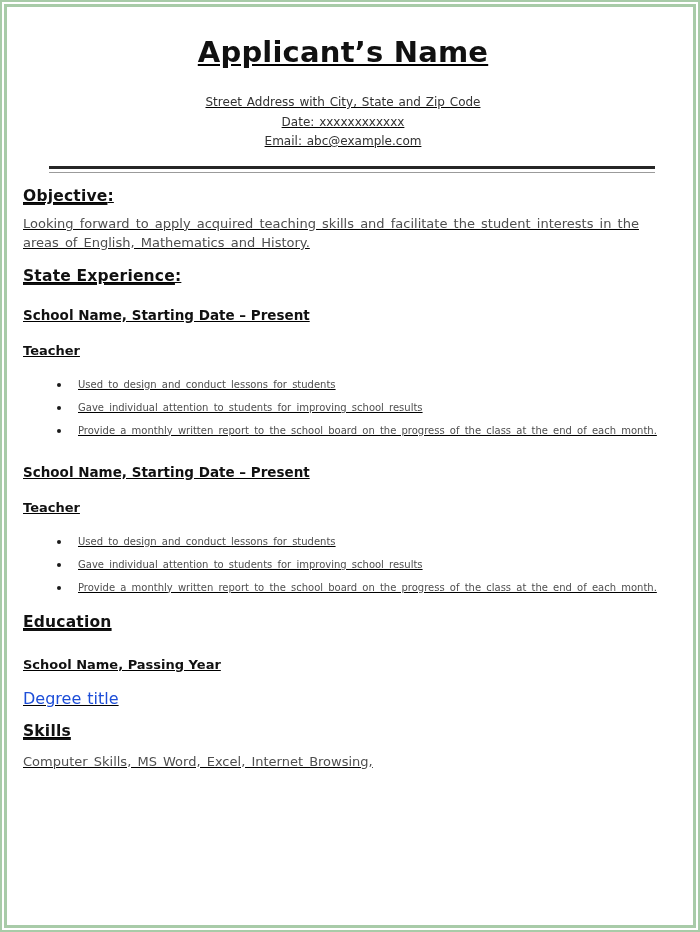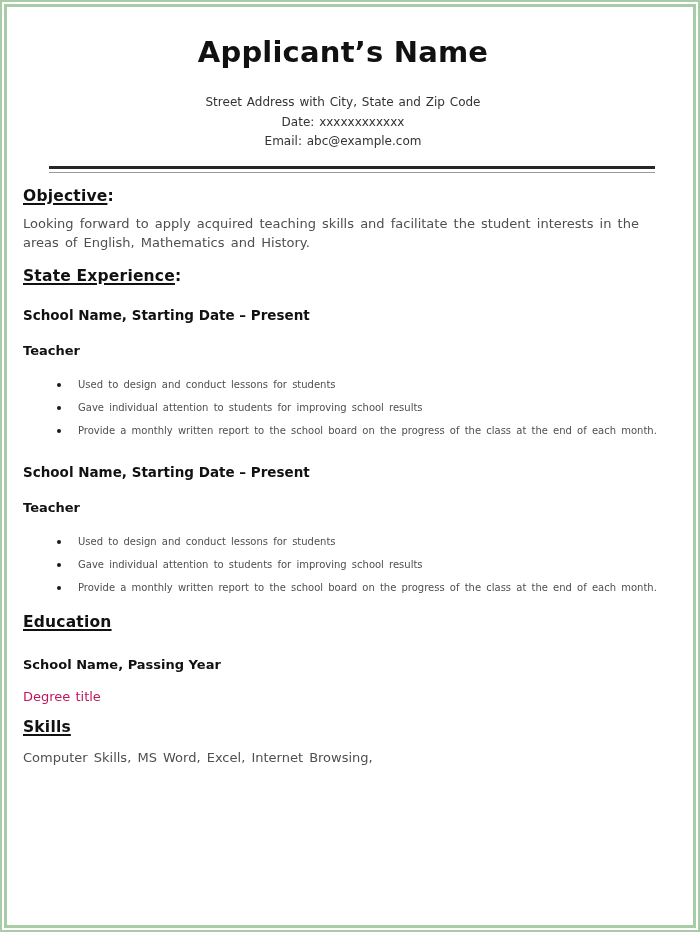--- a/index.html
+++ b/index.html
@@ -21,20 +21,21 @@
     border: 2px solid var(--border-green);
     padding: 2px;
     background: #fff;
   }
   .page-inner {
     width: 100%;
     height: 100%;
     border: 3px solid var(--border-green);
     padding: 16px 30px 24px 16px;
     overflow: hidden;
+    text-decoration: underline;
   }
   
   .name {
     margin-top: 12px;
     text-align: center;
     font-size: 29px;
     font-weight: bold;
     color: var(--heading);
     letter-spacing: 0.2px;
   }
@@ -99,22 +100,22 @@
   ul.bullets li::marker { color: #1a1a1a; font-size: 12px; }
   
   .edu-school {
     margin-top: 26px;
     font-size: 13px;
     font-weight: bold;
     color: var(--heading);
   }
   .edu-degree {
     margin-top: 17px;
-    font-size: 13px;
-    color: #be185d;
+    font-size: 16px;
+    color: #1d4ed8;
     word-spacing: 1px;
   }
   .skills-line {
     margin-top: 14px;
     font-size: 13px;
     color: var(--body);
     word-spacing: 2px;
   }
 </style>
 </head>

